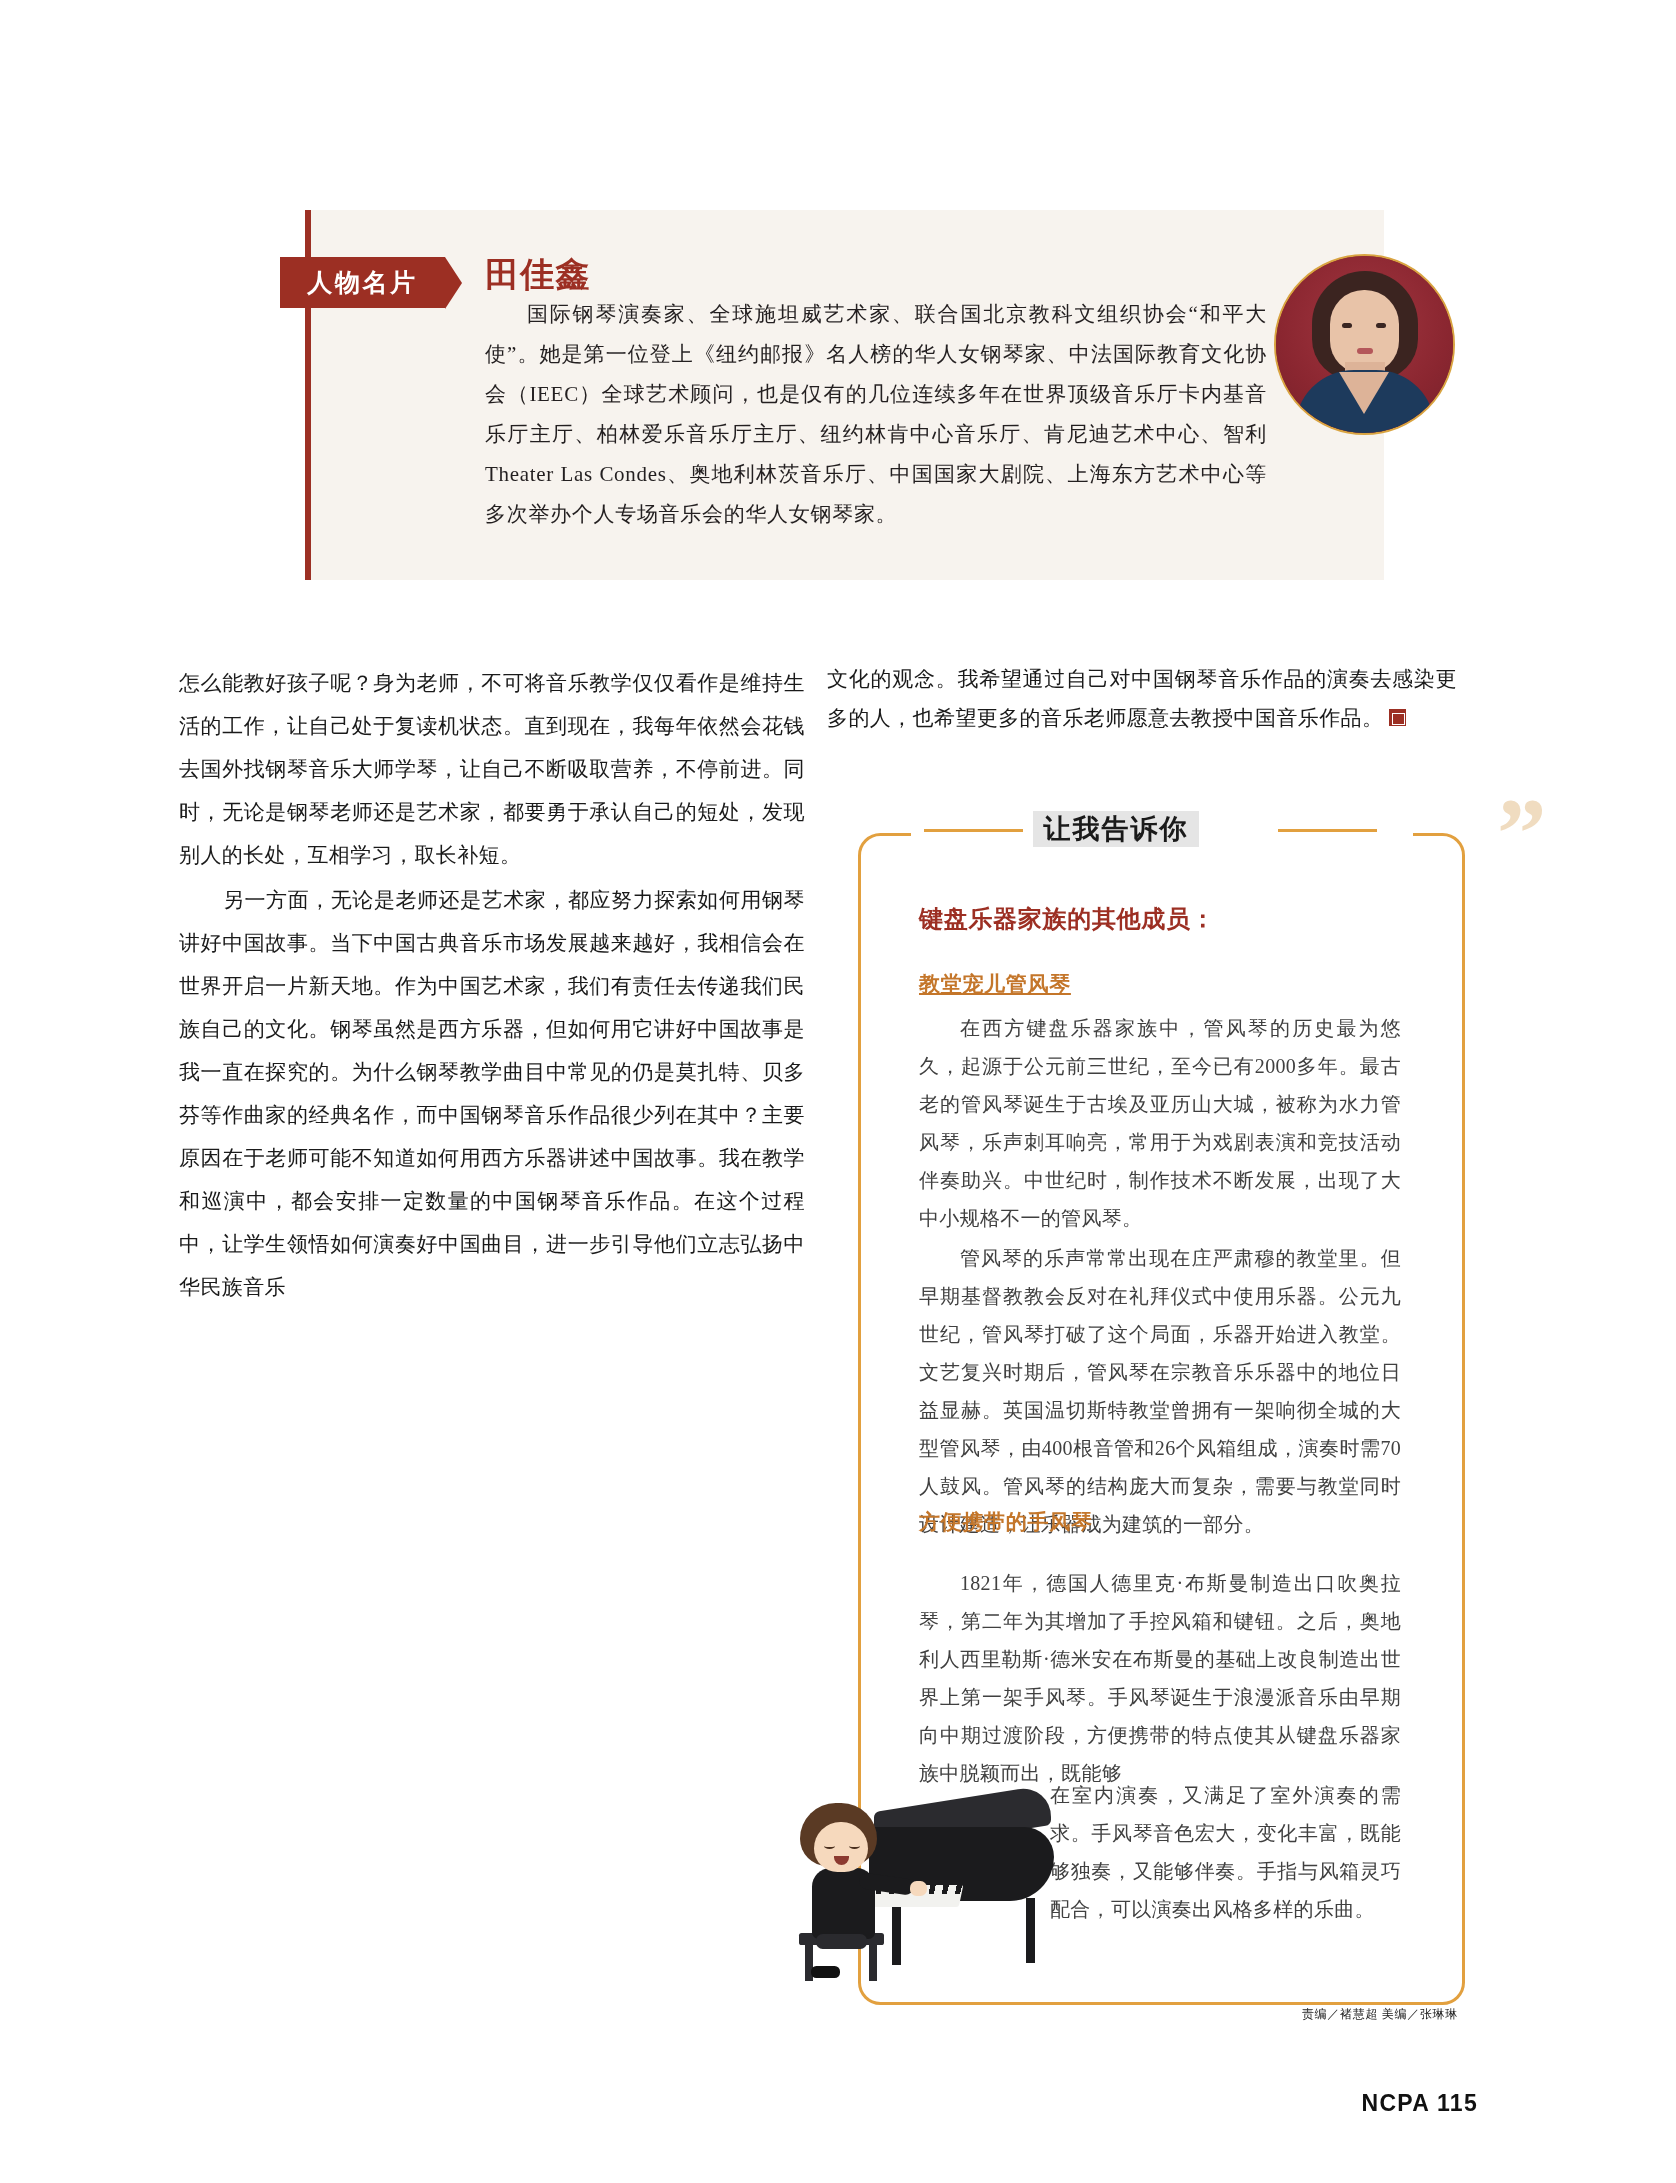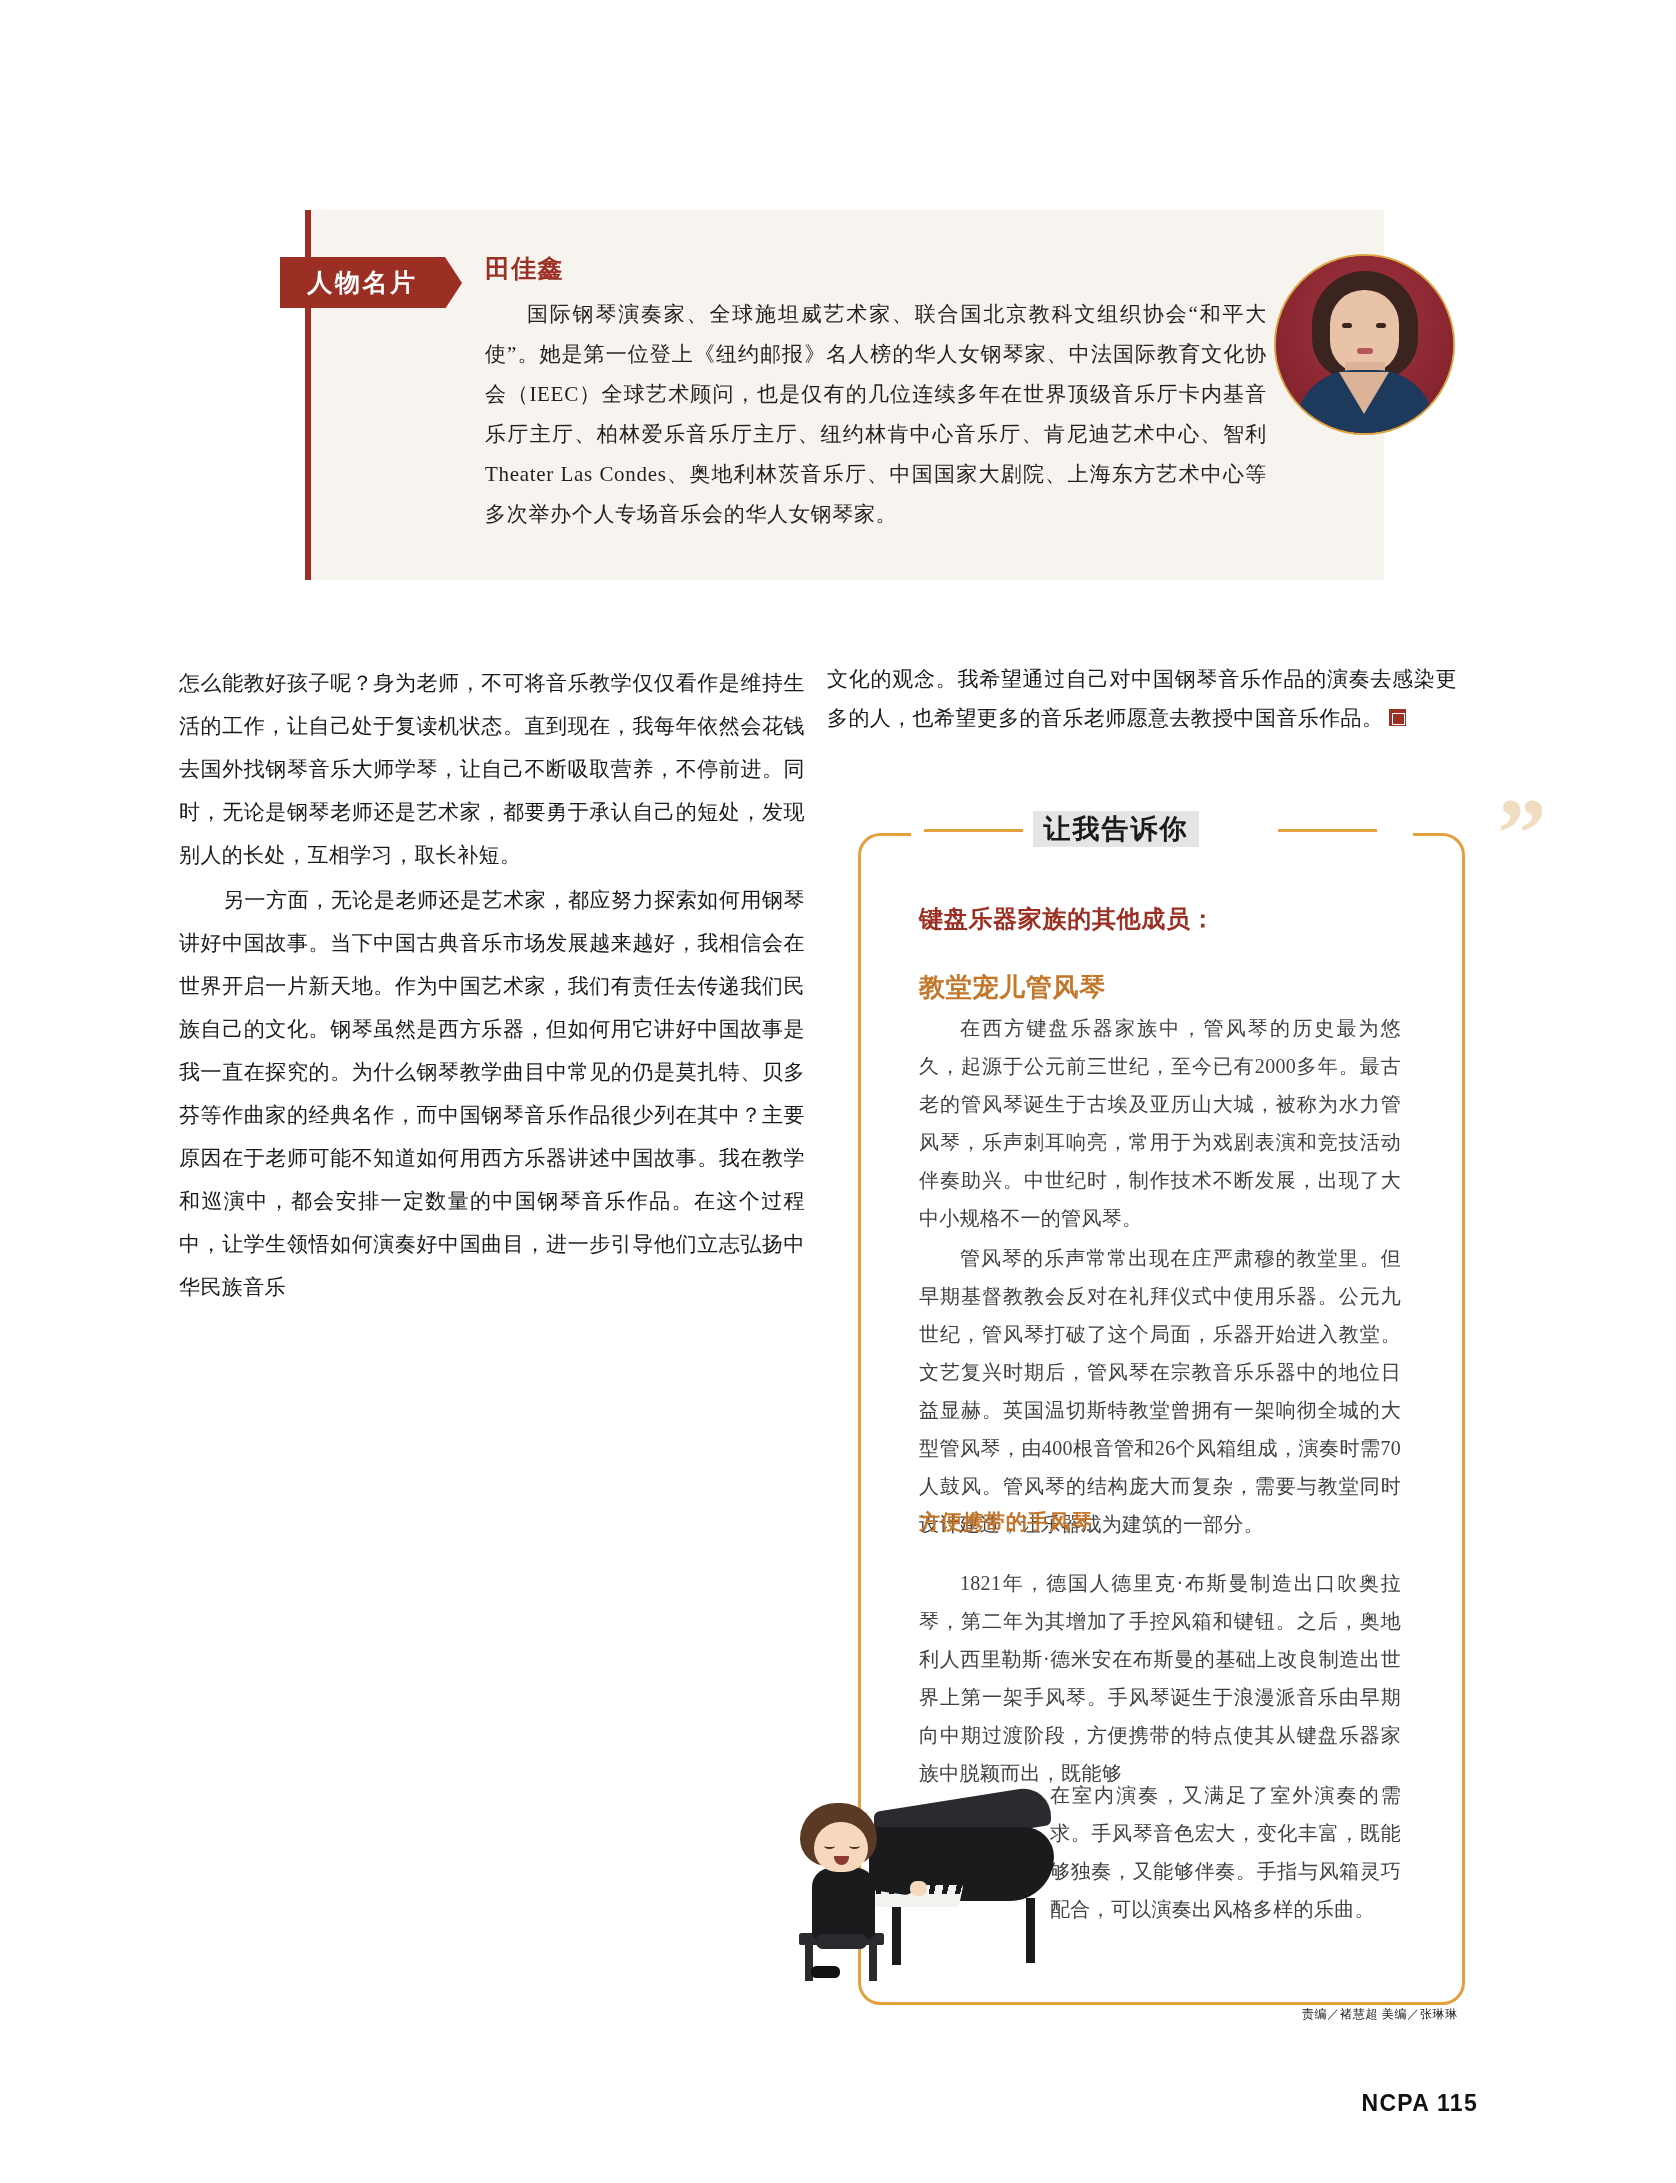--- a/index.html
+++ b/index.html
@@ -50,21 +50,21 @@
     width: 0;
     height: 0;
     border-top: 26px solid transparent;
     border-bottom: 26px solid transparent;
     border-left: 17px solid #9c2f23;
   }
   .profile-name {
     position: absolute;
     left: 485px;
     top: 252px;
-    font-size: 25px;
+    font-size: 34px;
     font-weight: bold;
     color: #9c2f23;
     letter-spacing: 1.3px;
     font-family: "Liberation Serif", serif;
   }
   .profile-body {
     position: absolute;
     left: 485px;
     top: 294px;
     width: 782px;
@@ -255,24 +255,25 @@
     top: 903px;
     font-size: 24px;
     font-weight: bold;
     color: #9c2f23;
     letter-spacing: 0.7px;
   }
   .sb-sub1 {
     position: absolute;
     left: 919px;
     top: 970px;
-    font-size: 26px;
+    font-size: 21px;
     font-weight: bold;
     color: #c4762a;
     letter-spacing: 0.7px;
+    text-decoration: underline;
   }
   .sb-sub2 {
     position: absolute;
     left: 919px;
     top: 1508px;
     font-size: 21px;
     font-weight: bold;
     color: #c4762a;
     letter-spacing: 0.7px;
   }

